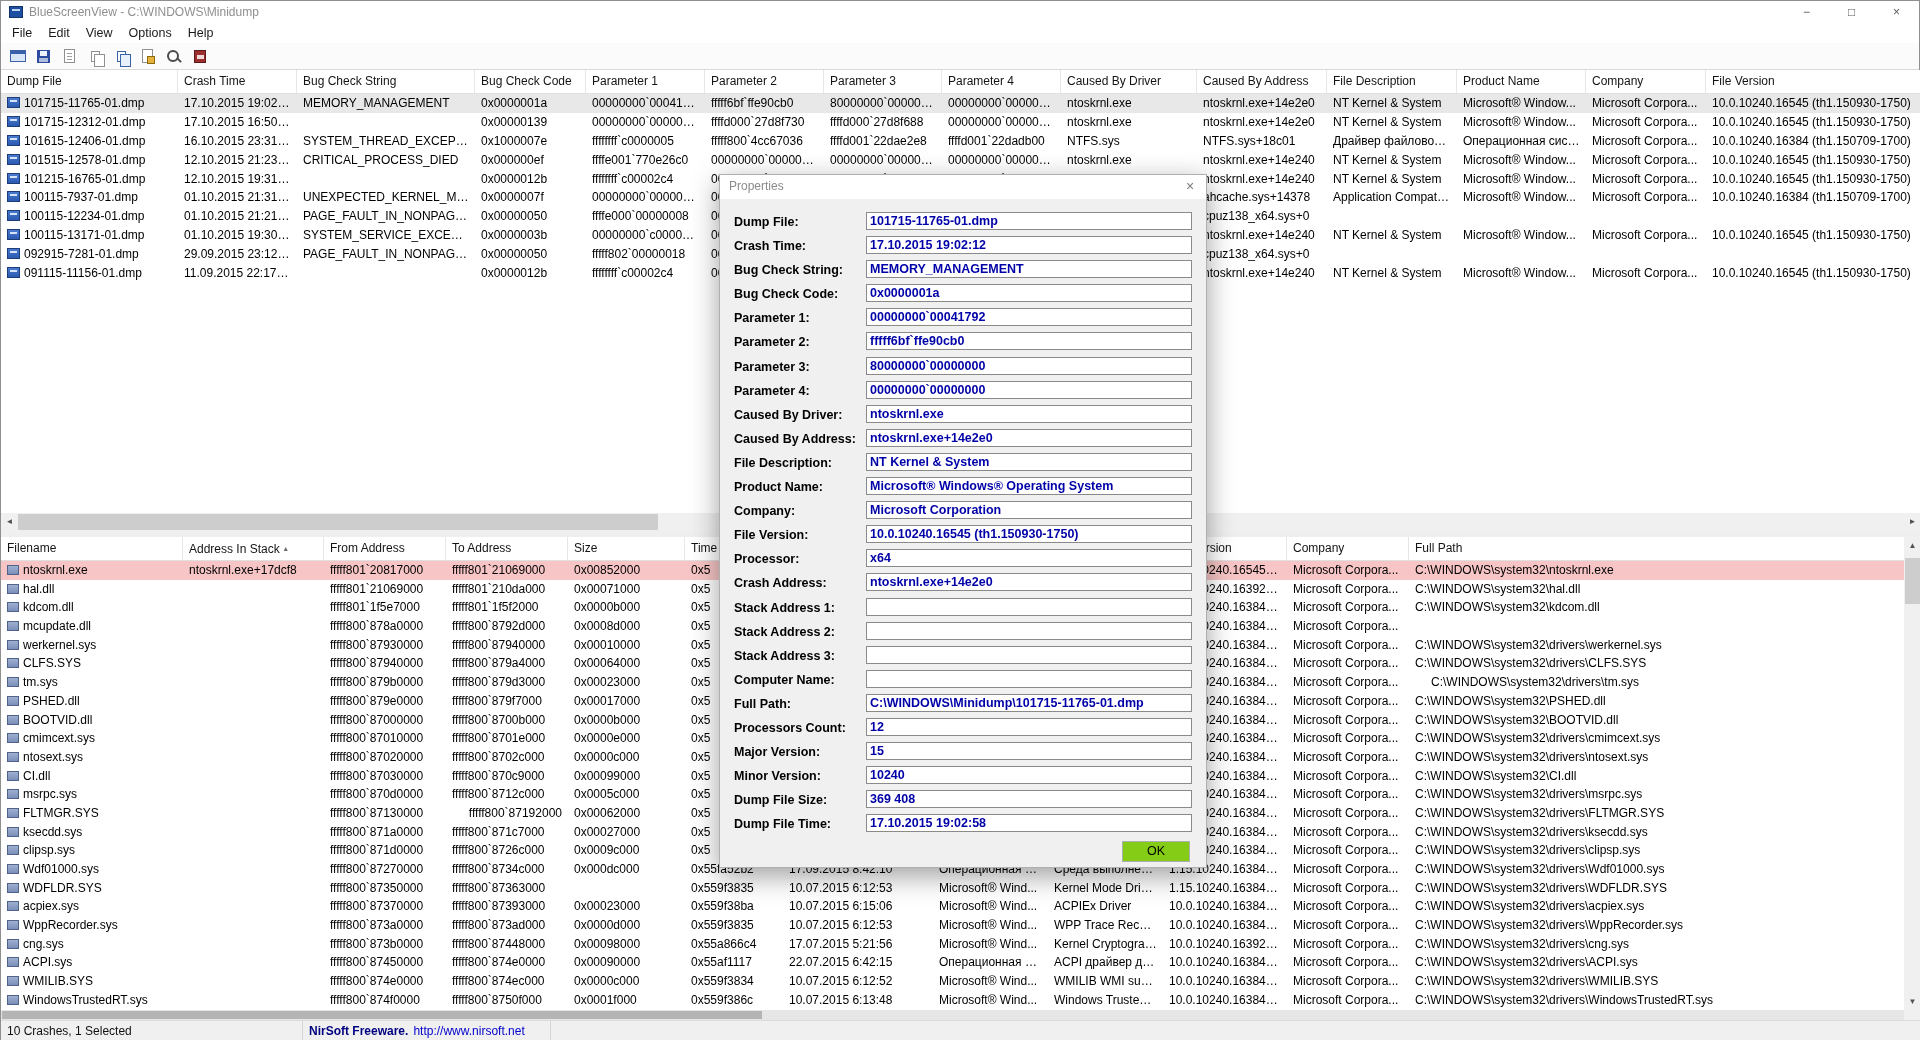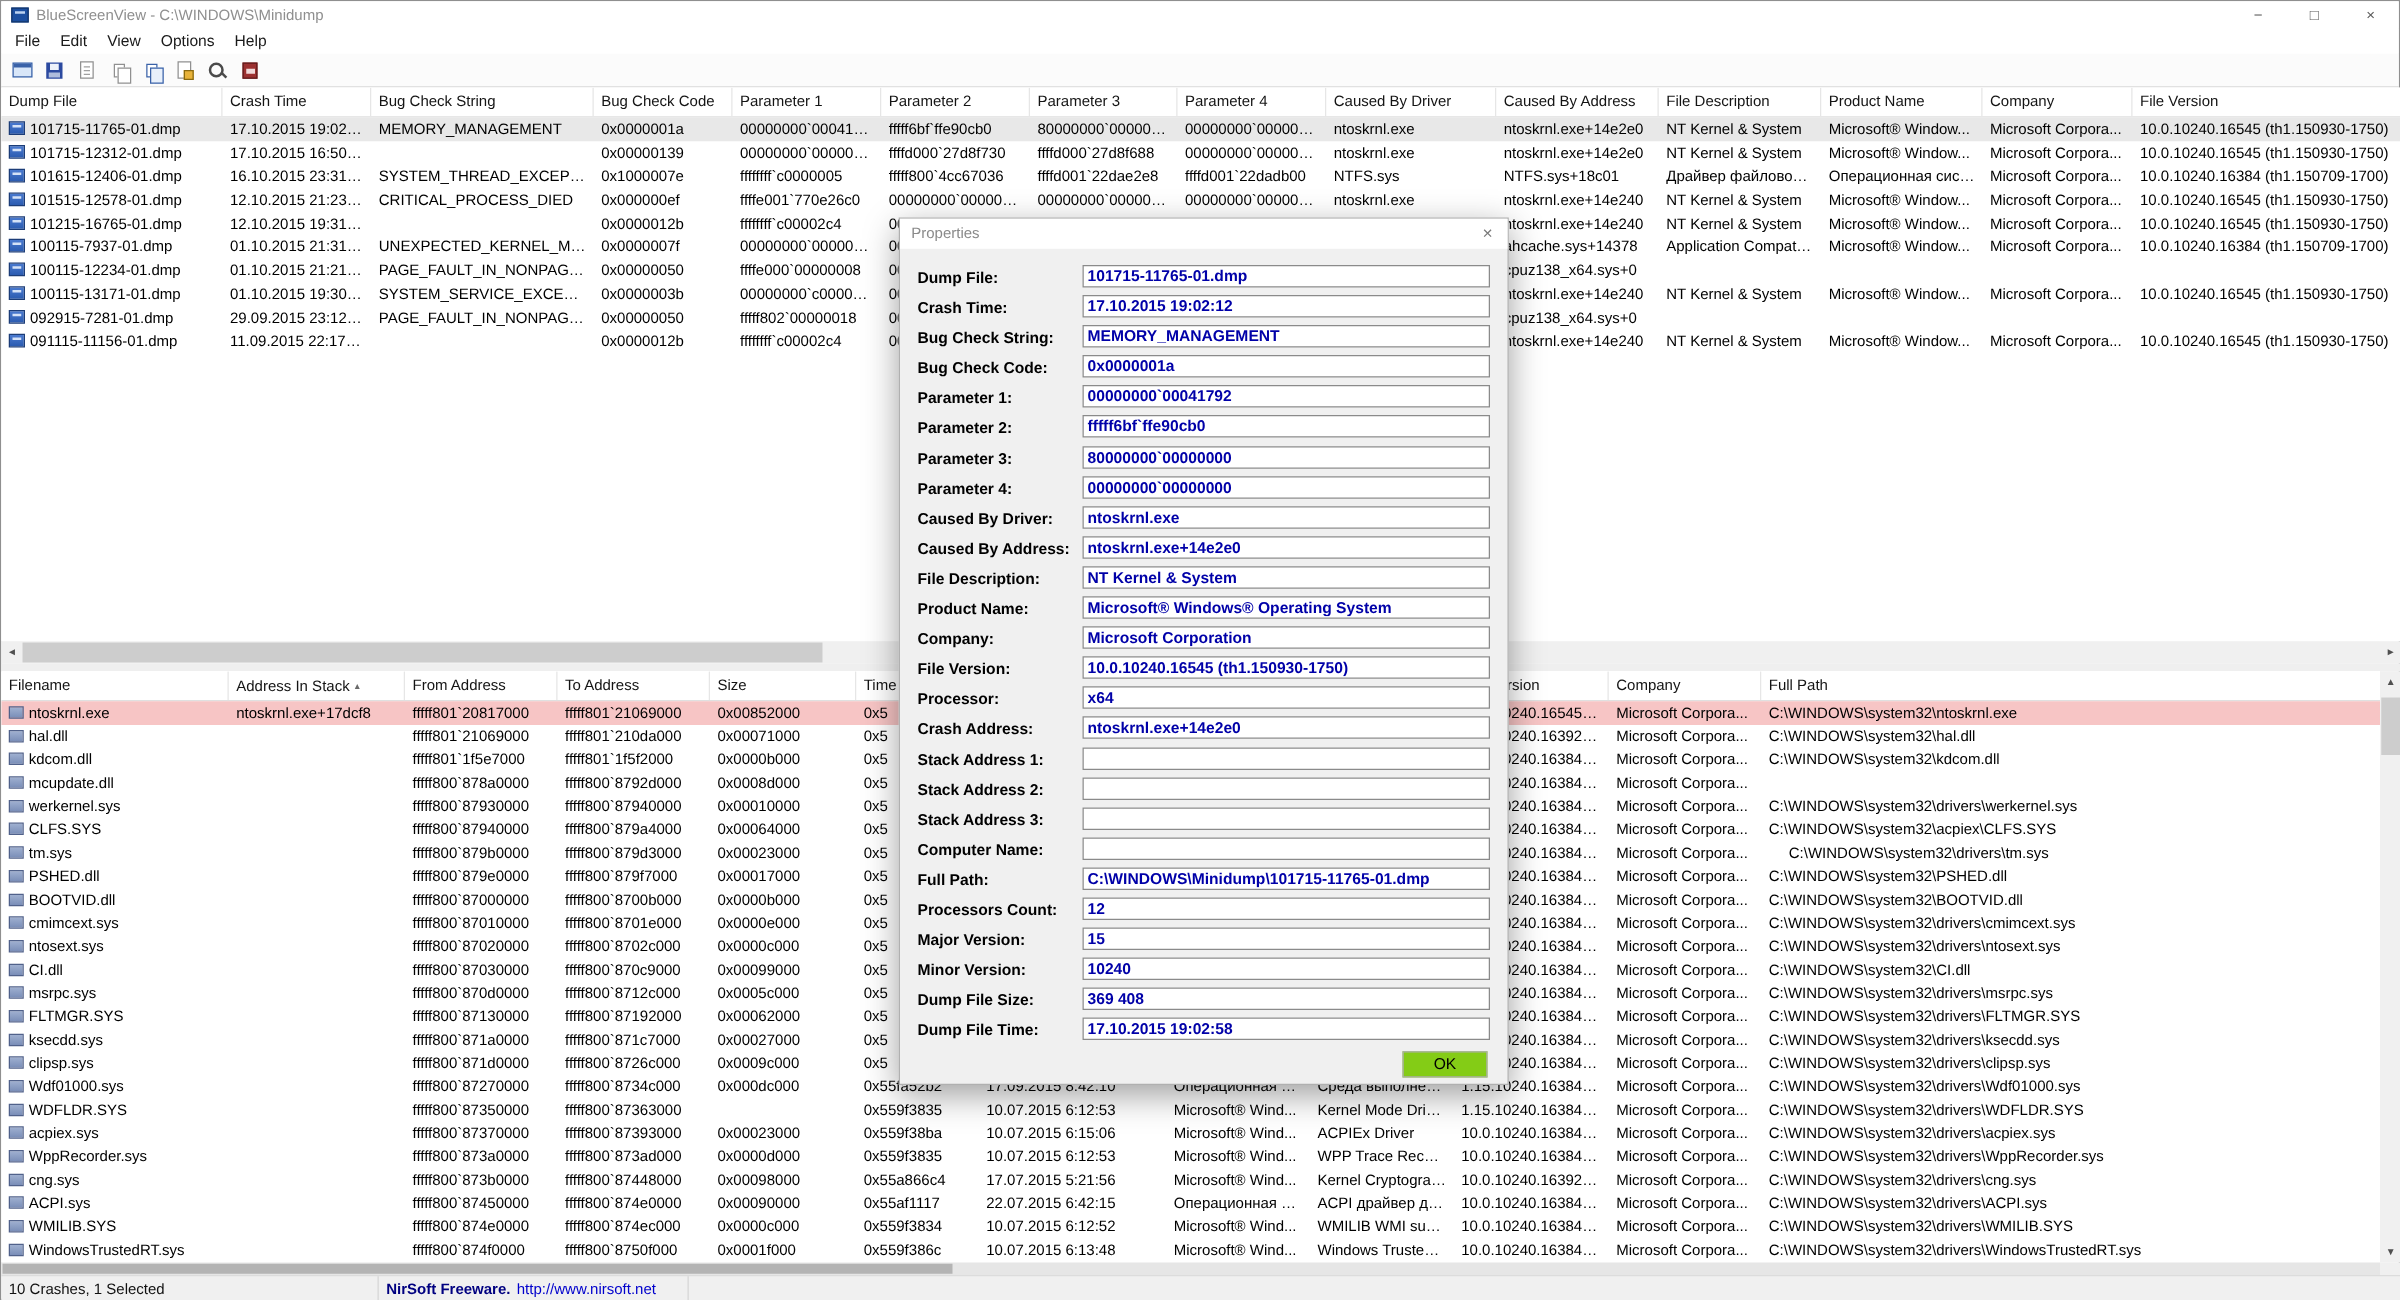--- a/index.html
+++ b/index.html
@@ -422,21 +422,21 @@
           <div class="lv-cell" style="width: 141px;"></div>
           <div class="lv-cell" style="width: 122px;">fffff800`87940000</div>
           <div class="lv-cell" style="width: 122px;">fffff800`879a4000</div>
           <div class="lv-cell" style="width: 117px;">0x00064000</div>
           <div class="lv-cell" style="width: 98px;">0x5</div>
           <div class="lv-cell" style="width: 150px;"></div>
           <div class="lv-cell" style="width: 115px;"></div>
           <div class="lv-cell" style="width: 115px;"></div>
           <div class="lv-cell" style="width: 124px;">10.0.10240.16384 (t...</div>
           <div class="lv-cell" style="width: 122px;">Microsoft Corpora...</div>
-          <div class="lv-cell" style="width: 510px;">C:\WINDOWS\system32\acpiex\CLFS.SYS</div>
+          <div class="lv-cell" style="width: 510px;">C:\WINDOWS\system32\drivers\CLFS.SYS</div>
         </div>
         <div class="lv-row">
           <div class="lv-cell" style="width: 182px;"><span class="drv-icon"></span>tm.sys</div>
           <div class="lv-cell" style="width: 141px;"></div>
           <div class="lv-cell" style="width: 122px;">fffff800`879b0000</div>
           <div class="lv-cell" style="width: 122px;">fffff800`879d3000</div>
           <div class="lv-cell" style="width: 117px;">0x00023000</div>
           <div class="lv-cell" style="width: 98px;">0x5</div>
           <div class="lv-cell" style="width: 150px;"></div>
           <div class="lv-cell" style="width: 115px;"></div>
@@ -526,21 +526,21 @@
           <div class="lv-cell" style="width: 115px;"></div>
           <div class="lv-cell" style="width: 115px;"></div>
           <div class="lv-cell" style="width: 124px;">10.0.10240.16384 (t...</div>
           <div class="lv-cell" style="width: 122px;">Microsoft Corpora...</div>
           <div class="lv-cell" style="width: 510px;">C:\WINDOWS\system32\drivers\msrpc.sys</div>
         </div>
         <div class="lv-row">
           <div class="lv-cell" style="width: 182px;"><span class="drv-icon"></span>FLTMGR.SYS</div>
           <div class="lv-cell" style="width: 141px;"></div>
           <div class="lv-cell" style="width: 122px;">fffff800`87130000</div>
-          <div class="lv-cell" style="width: 122px;">fffff800`87192000</div>
+          <div class="lv-cell" style="width: 122px; text-align: right;">fffff800`87192000</div>
           <div class="lv-cell" style="width: 117px;">0x00062000</div>
           <div class="lv-cell" style="width: 98px;">0x5</div>
           <div class="lv-cell" style="width: 150px;"></div>
           <div class="lv-cell" style="width: 115px;"></div>
           <div class="lv-cell" style="width: 115px;"></div>
           <div class="lv-cell" style="width: 124px;">10.0.10240.16384 (t...</div>
           <div class="lv-cell" style="width: 122px;">Microsoft Corpora...</div>
           <div class="lv-cell" style="width: 510px;">C:\WINDOWS\system32\drivers\FLTMGR.SYS</div>
         </div>
         <div class="lv-row">

